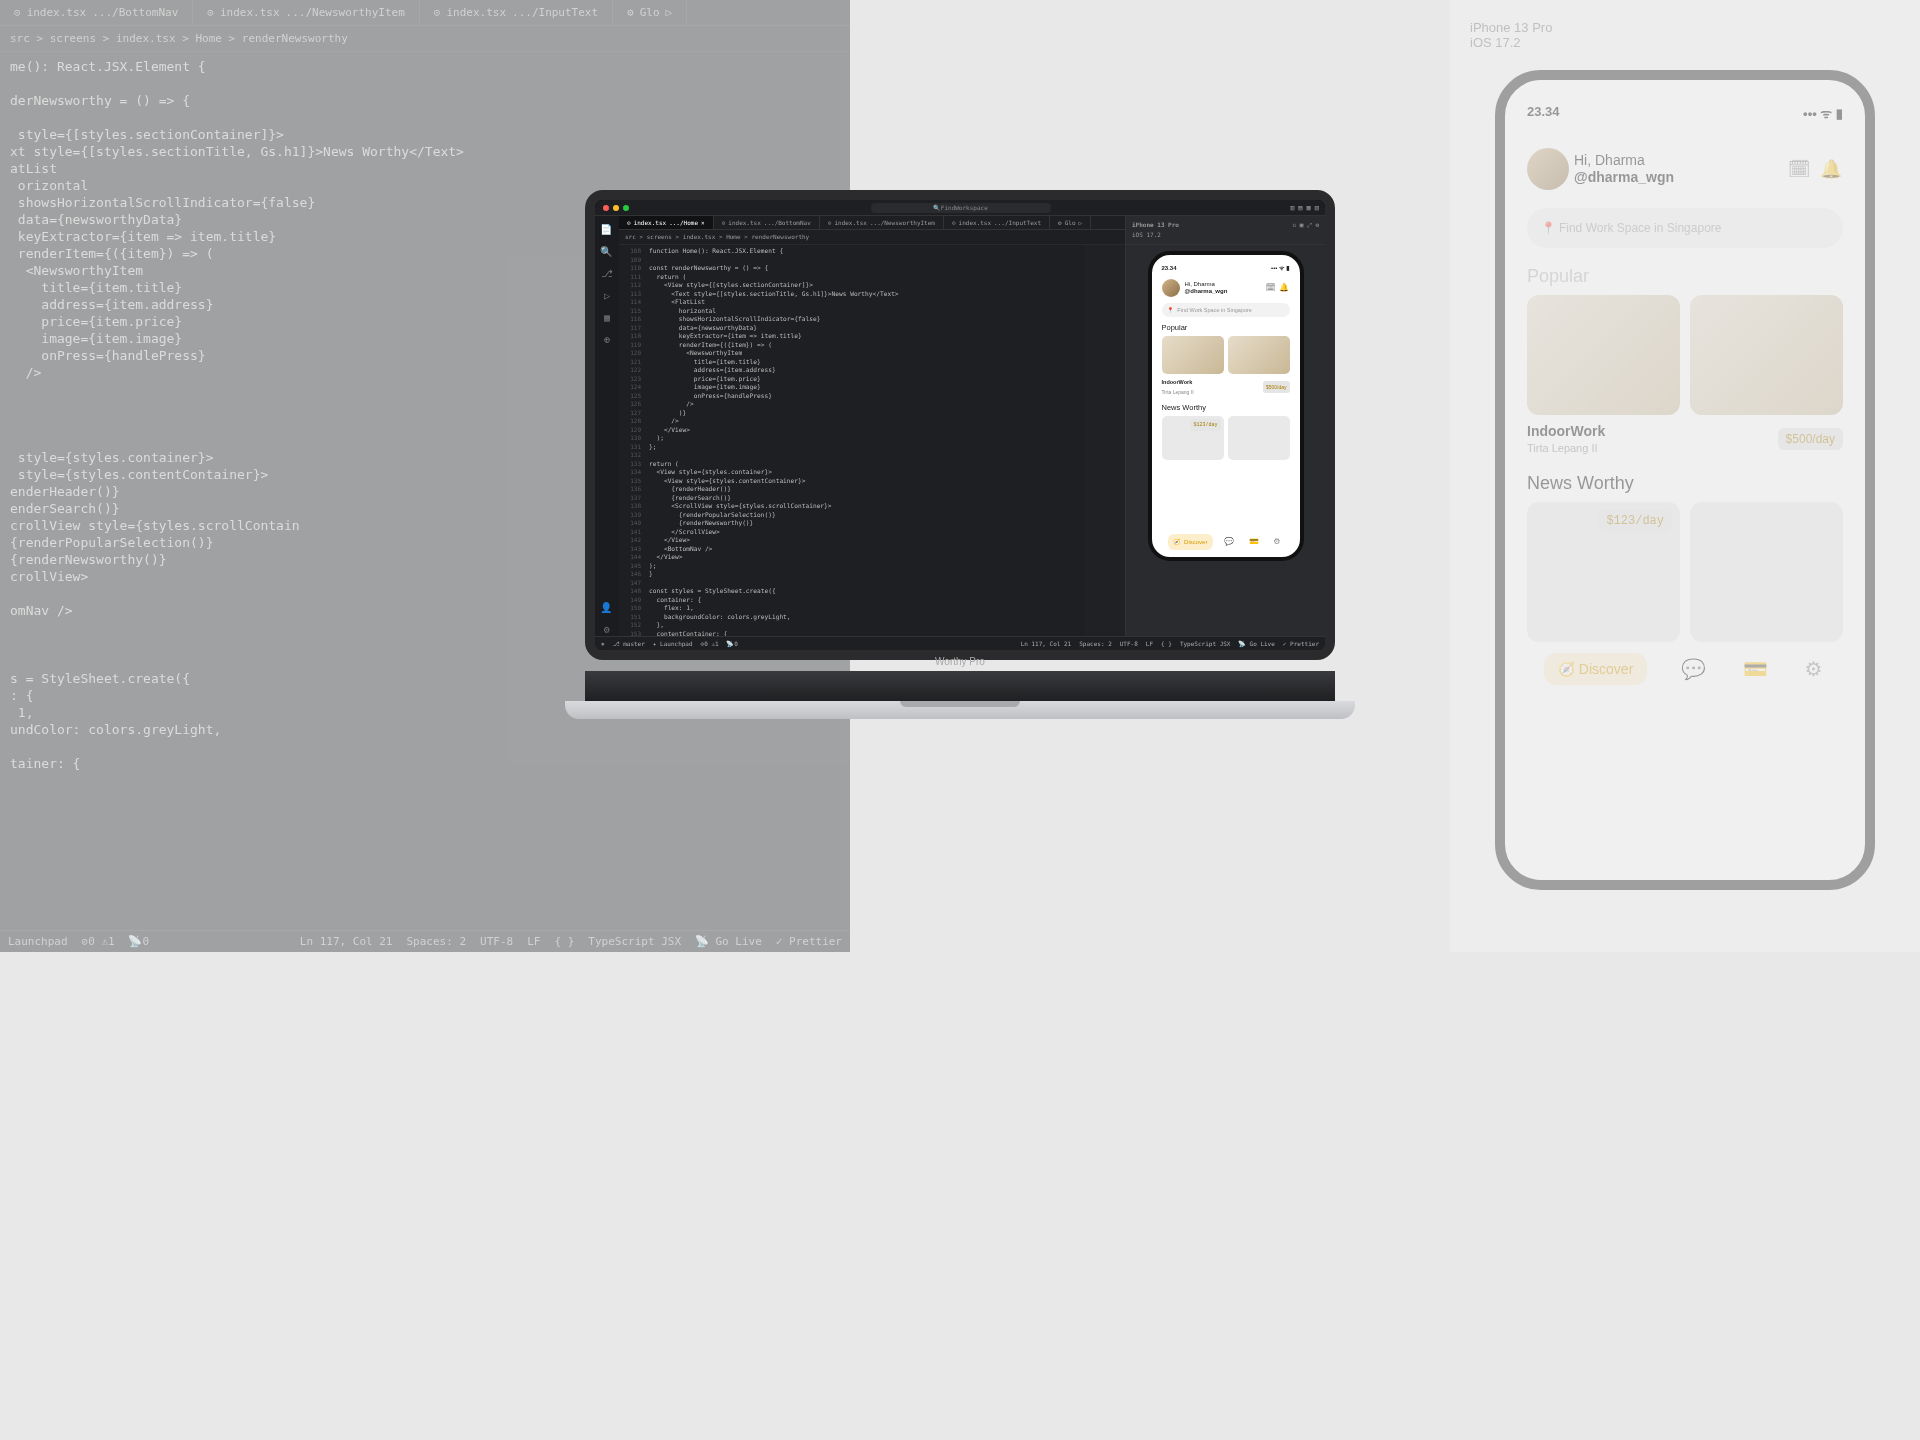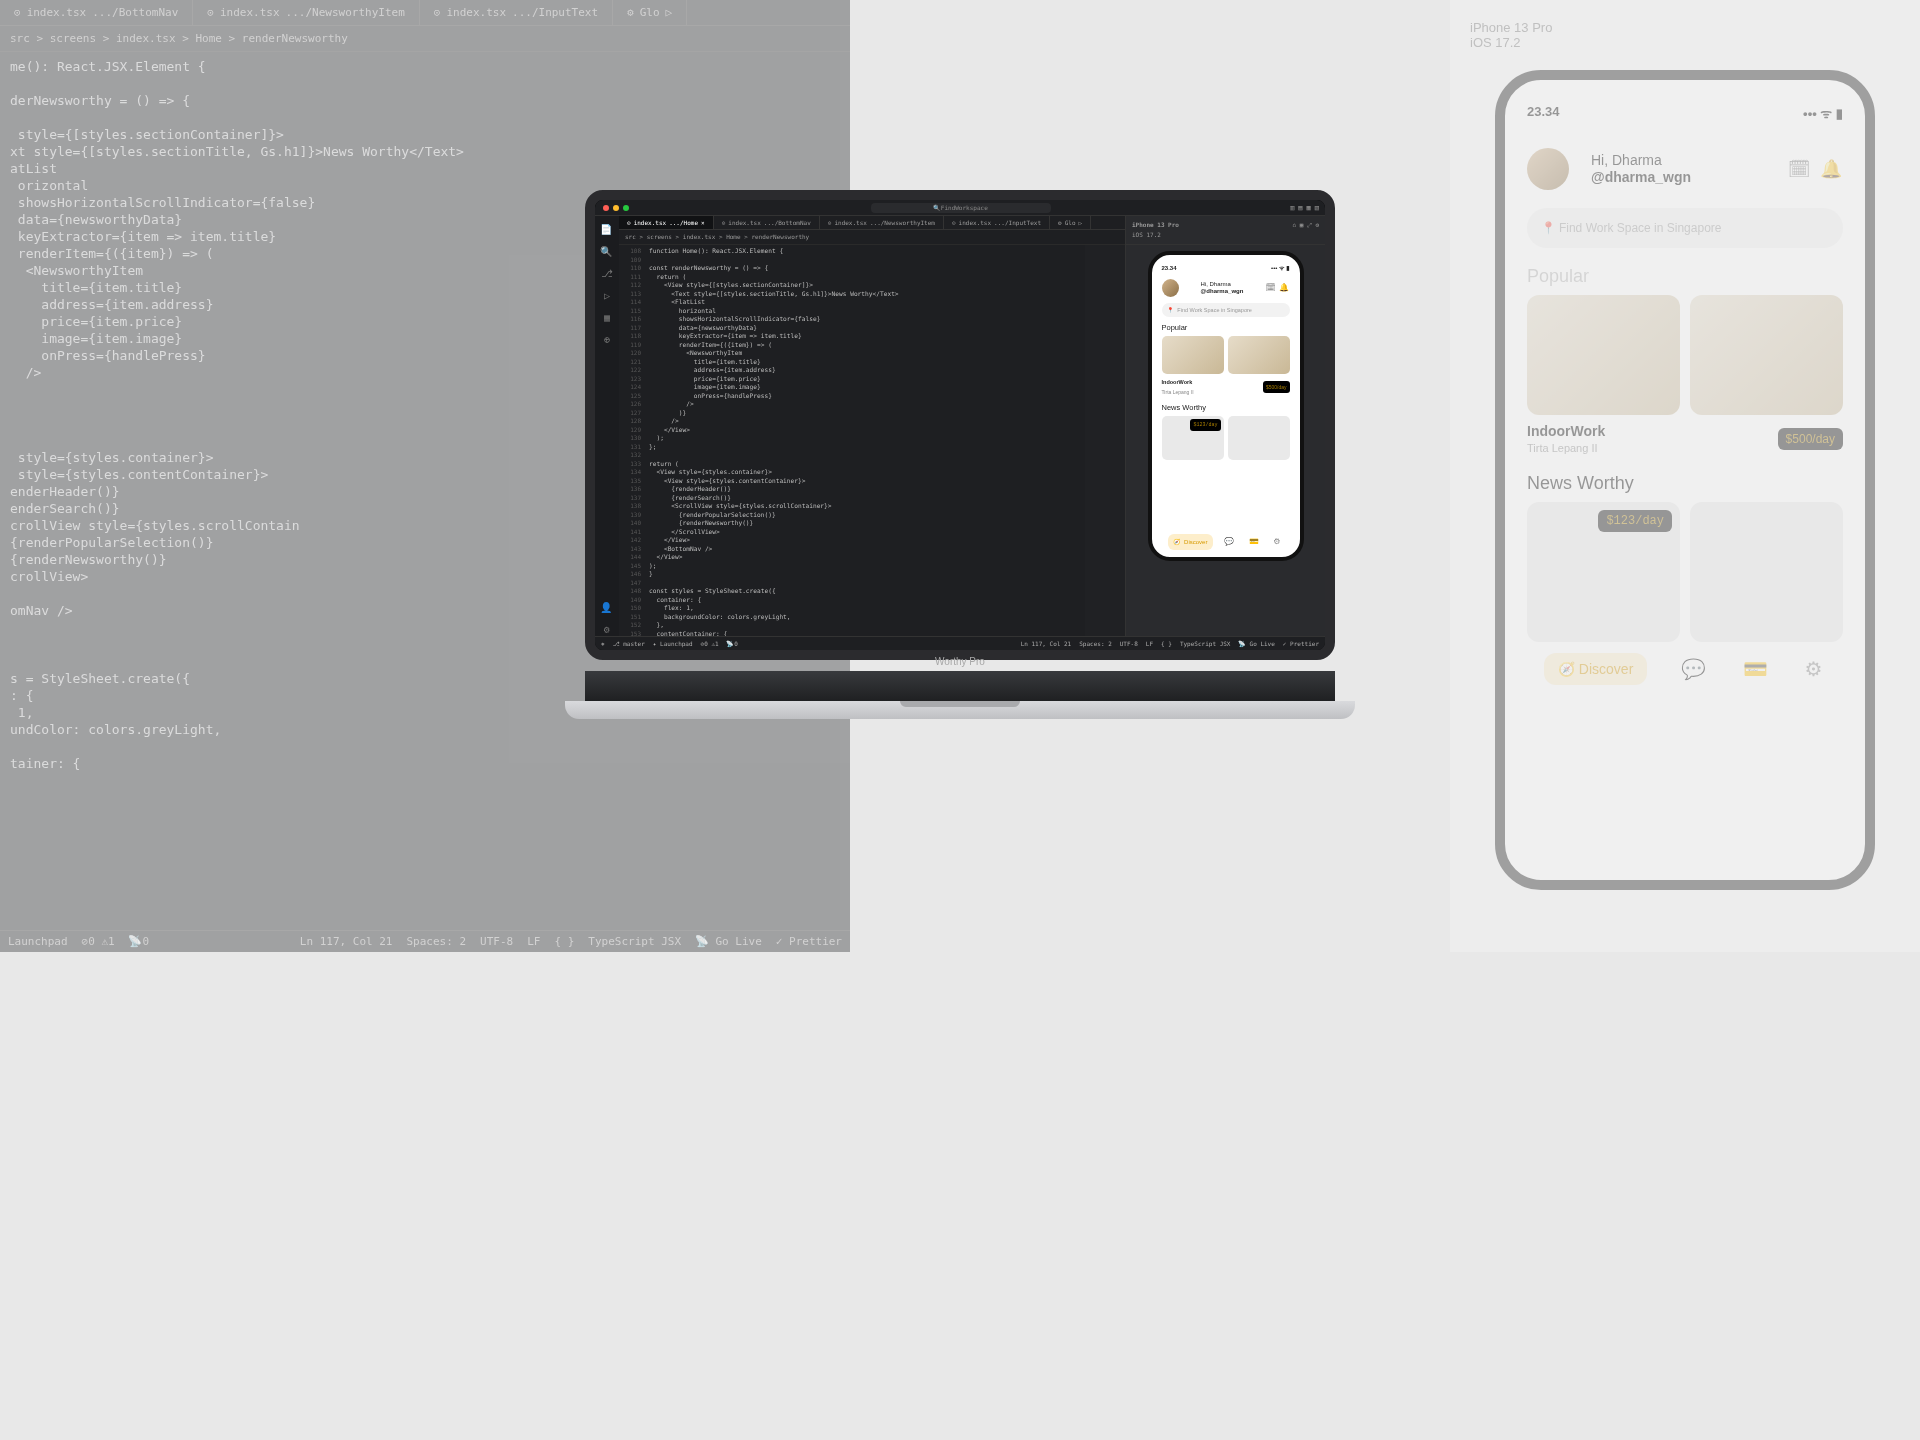--- a/index.html
+++ b/index.html
@@ -47,30 +47,30 @@
 .vs-lines{flex:1;padding:2px 4px;font-size:6.2px;line-height:8.5px;white-space:pre;overflow:hidden;}
 .vs-minimap{width:40px;background:#222327;opacity:.6;}
 .vs-sim { width:200px; background:#2a2b2e; border-left:1px solid #333; display:flex; flex-direction:column; }
 .vs-sim-head{font-size:6px;padding:4px 6px;color:#999;border-bottom:1px solid #333;display:flex;justify-content:space-between;}
 .vs-status{height:14px;background:#1e1f22;border-top:1px solid #333;display:flex;align-items:center;font-size:6px;padding:0 6px;gap:8px;color:#aaa;}
 .vs-status .spacer{flex:1;}
 
 
 .phone-mini { width:156px; height:310px; background:#fff; border-radius:22px; border:4px solid #111; margin:6px auto 0; padding:8px 10px 4px; display:flex; flex-direction:column; font-family:-apple-system,sans-serif; color:#222; }
 .p-status{display:flex;justify-content:space-between;font-size:6px;font-weight:600;}
-.p-head{display:flex;align-items:center;gap:22px;margin-top:6px;}
+.p-head{display:flex;align-items:center;gap:5px;margin-top:6px;}
 .p-avatar{width:18px;height:18px;border-radius:50%;background:linear-gradient(135deg,#d2b48c,#8b6f47);}
 .p-user{font-size:6px;line-height:7px;}
 .p-head .icons{margin-left:auto;display:flex;gap:4px;font-size:8px;color:#666;}
 .p-search{margin-top:6px;height:14px;border-radius:7px;background:#f2f2f2;font-size:5.5px;display:flex;align-items:center;padding:0 6px;color:#999;gap:3px;}
 .p-section-title{font-size:7.5px;font-weight:400;margin-top:6px;}
 .p-cards{display:flex;gap:4px;margin-top:3px;}
 .p-card{flex:1;height:38px;border-radius:5px;background:linear-gradient(135deg,#e6dcc9,#c9b896);}
 .p-card-info{display:flex;justify-content:space-between;align-items:center;margin-top:3px;font-size:5.5px;}
-.p-price{background:#000000;padding:1px 3px;border-radius:3px;font-size:5px;color:#a67c00;}
+.p-price{background:#e5e5e5;padding:1px 3px;border-radius:3px;font-size:5px;color:#a67c00;}
 .p-news-cards{display:flex;gap:4px;margin-top:3px;}
 .p-news-card{flex:1;height:44px;border-radius:5px;background:#e9e9e9;position:relative;}
 .p-news-card .p-price{position:absolute;right:3px;top:3px;font-family:Liberation Mono, monospace;}
 .p-bottomnav{margin-top:auto;height:22px;display:flex;align-items:center;justify-content:space-around;padding:0 2px;}
 .p-bottomnav .nav-it{font-size:8px;color:#888;padding:3px;}
 .p-bottomnav .nav-it.active{background:#fdeecb;color:#d79a00;border-radius:6px;padding:3px 6px;display:flex;gap:3px;font-size:6px;align-items:center;}
 
 
 .bg-phone-screen .p-status{font-size:13px;}
 .bg-phone-screen .p-head{margin-top:26px;}

